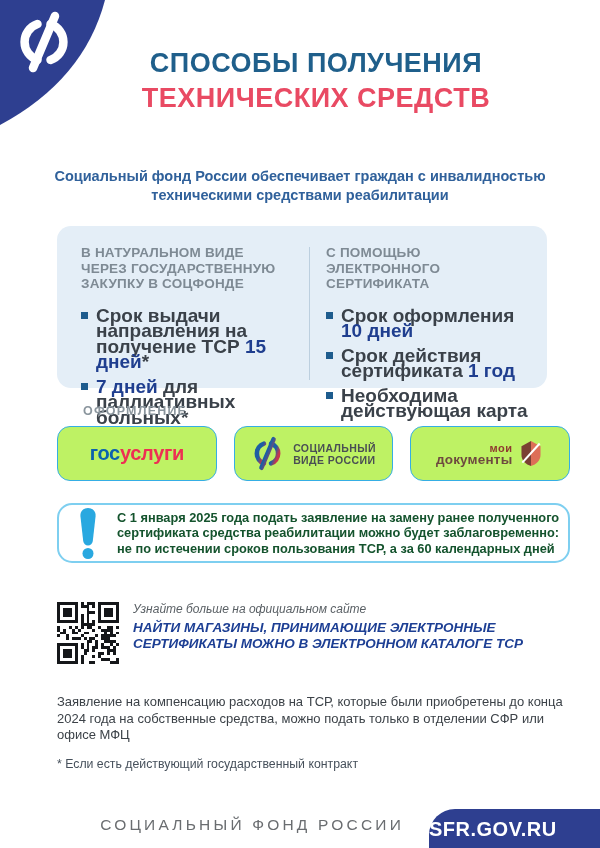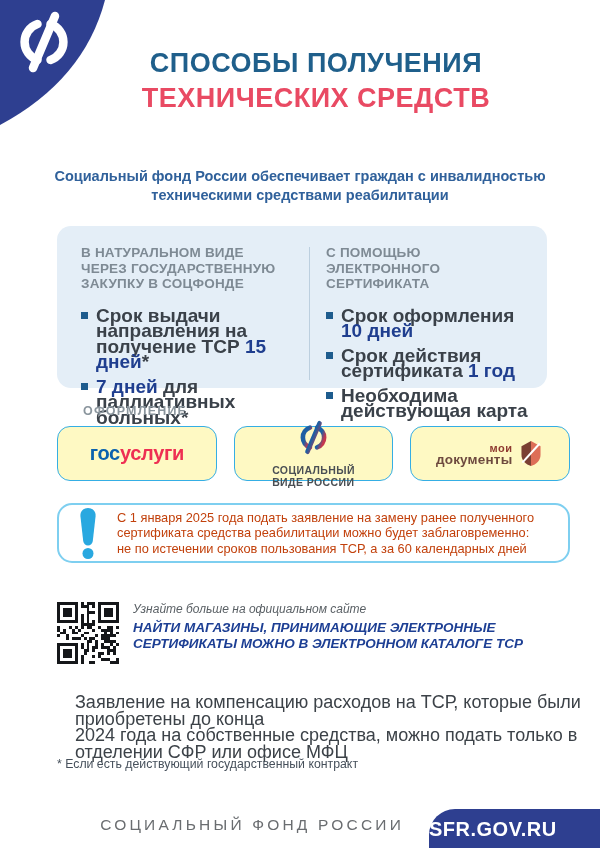--- a/index.html
+++ b/index.html
@@ -30,47 +30,47 @@
           margin-bottom:9px;}
   .bullet .sq{width:7px;height:7px;background:#1E5C8E;margin:4px 8px 0 0;flex:none;}
   .bullet b{color:#1F3E8F;font-weight:800;}
   .mir{margin:3px 0 0 15px;font-size:24px;font-weight:800;letter-spacing:-.5px;color:#265F56;}
   .mir .g{color:#3CB54A;}
 
   
   .label-oform{position:absolute;top:404px;left:83px;font-size:12.5px;font-weight:700;
                letter-spacing:1.2px;color:#8A959D;}
   .cards{position:absolute;top:426px;left:57px;width:513px;display:flex;gap:17px;}
-  .card{flex:1;height:55px;background:#fef9c3;border:1.6px solid #35AEE4;border-radius:13px;
+  .card{flex:1;height:55px;background:#bef264;border:1.6px solid #35AEE4;border-radius:13px;
         box-sizing:border-box;display:flex;align-items:center;justify-content:center;cursor:pointer;}
   .gu{font-size:20px;font-weight:800;letter-spacing:-.3px;}
   .gu .b{color:#0A62AE;}
   .gu .r{color:#EE2F53;}
-  .sfr-card-inner{display:flex;align-items:center;gap:9px;flex-direction:column;}
+  .sfr-card-inner{display:flex;align-items:center;gap:9px;}
   .sfr-txt{font-size:10.5px;line-height:12px;font-weight:700;color:#4A4F54;letter-spacing:.4px;}
   .docs-inner{display:flex;align-items:center;gap:6px;}
   .docs-txt{text-align:right;line-height:11px;}
   .docs-moi{font-size:11px;font-weight:800;color:#8F3A30;letter-spacing:.5px;}
   .docs-dok{font-size:13.5px;font-weight:700;color:#6E4A3F;letter-spacing:.2px;}
 
   
   .notice{position:absolute;top:503px;left:57px;width:513px;height:60px;border:2px solid #7ECFF0;
           border-radius:15px;box-sizing:border-box;display:flex;align-items:center;}
   .excl-wrap{width:58px;flex:none;display:flex;align-items:center;justify-content:center;}
-  .notice-text{font-size:12.8px;line-height:15.5px;font-weight:400;color:#c2410c;}
+  .notice-text{font-size:12.8px;line-height:15.5px;font-weight:700;color:#14532d;}
 
   
   .qr-row{position:absolute;top:602px;left:57px;width:513px;display:flex;gap:14px;font-style:italic;}
   .qr-box{width:62px;height:62px;flex:none;}
   .site-kicker{font-size:12px;line-height:15px;font-weight:500;color:#5A6065;margin-bottom:3px;}
   .site-headline{font-size:13.5px;line-height:16px;font-weight:800;color:#1D3F94;}
   .site-url{font-size:13px;line-height:16px;font-weight:700;color:#2456A8;margin-top:3px;cursor:pointer;}
 
   
-  .para{position:absolute;top:694px;left:75px;width:520px;font-size:18px;line-height:16.5px;
+  .para{position:absolute;top:694px;left:57px;width:520px;font-size:13px;line-height:16.5px;
         font-weight:500;color:#3C4248;}
   .note{position:absolute;top:757px;left:57px;font-size:12.3px;font-weight:500;color:#46505B;}
 
   
   .footer-org{position:absolute;right:196px;bottom:14px;font-size:15.5px;font-weight:500;
               color:#6A6D70;letter-spacing:3.2px;white-space:nowrap;}
   .badge{position:absolute;right:0;bottom:0;width:171px;height:39px;background:#2E3F90;
          border-top-left-radius:26px;display:flex;align-items:center;justify-content:flex-start;cursor:pointer;}
   .badge-text{color:#fff;font-size:20px;font-weight:800;letter-spacing:.5px;padding-top:2px;}
 </style>

